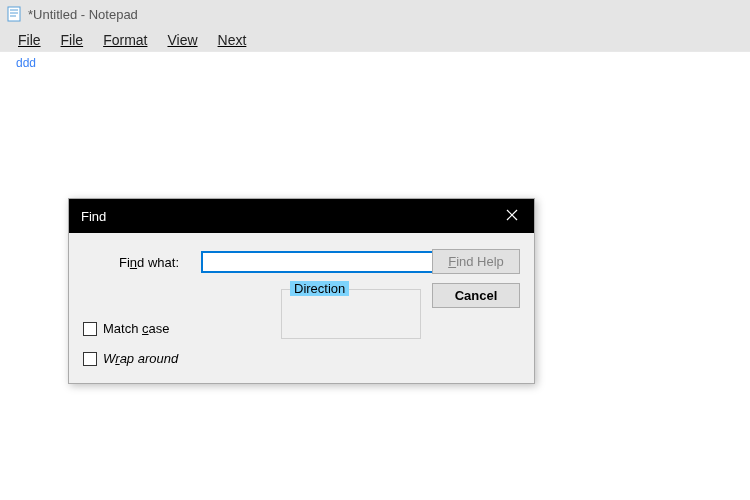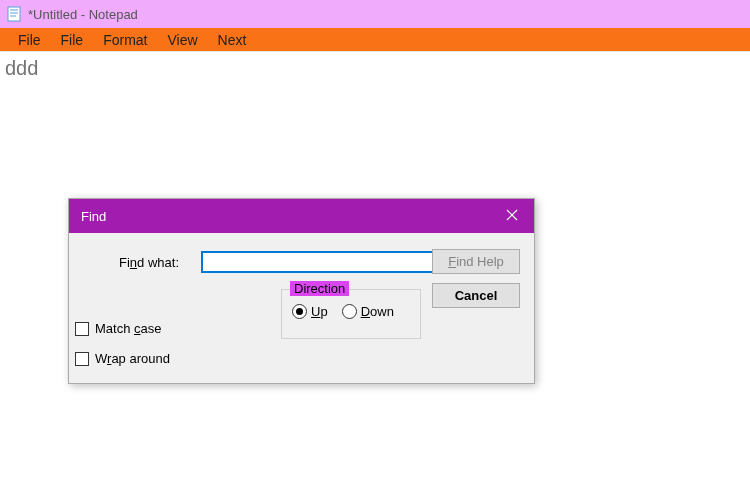--- a/index.html
+++ b/index.html
@@ -1,50 +1,50 @@
 <!DOCTYPE html>
 <html><head>
   <meta charset="utf-8">
   <style>
     * { box-sizing: border-box; margin: 0; padding: 0; font-family: "Segoe UI", Tahoma, sans-serif; }
     body { width: 750px; height: 500px; background: #fff; position: relative; overflow: hidden; }
     
-    .titlebar { height: 28px; background: #f0abfc; display: flex; align-items: center; padding-left: 6px; color: #555; font-size: 13px; }
+    .titlebar { height: 28px; background: #e5e5e5; display: flex; align-items: center; padding-left: 6px; color: #555; font-size: 13px; }
     .app-icon { width: 16px; height: 16px; margin-right: 6px; }
     
-    .menubar { height: 24px; background: #f97316; display: flex; align-items: center; padding-left: 8px; border-bottom: 1px solid #e8e8e8; }
+    .menubar { height: 24px; background: #e5e5e5; display: flex; align-items: center; padding-left: 8px; border-bottom: 1px solid #e8e8e8; text-decoration: underline; }
     .menu-item { padding: 2px 10px; font-size: 14px; color: #222; cursor: default; }
     
-    .editor { padding: 4px 5px; font-family: Consolas, monospace; font-size: 20px; color: #737373; }
+    .editor { padding: 4px 16px; font-family: Consolas, monospace; font-size: 12px; color: #3b82f6; }
     
     .dialog { position: absolute; left: 68px; top: 198px; width: 467px; background: #f0f0f0; border: 1px solid #aaa; box-shadow: 2px 2px 8px rgba(0,0,0,0.25); }
-    .dialog-titlebar { height: 34px; background: #a21caf; color: #fff; display: flex; align-items: center; justify-content: space-between; padding-left: 12px; font-size: 13px; }
+    .dialog-titlebar { height: 34px; background: #000000; color: #fff; display: flex; align-items: center; justify-content: space-between; padding-left: 12px; font-size: 13px; }
     .dialog-close { width: 44px; height: 34px; display: flex; align-items: center; justify-content: center; cursor: default; }
     
     .dialog-body { padding: 20px 14px 18px 14px; position: relative; height: 150px; }
     
     .fw-row { display: flex; align-items: center; position: absolute; left: 14px; top: 18px; margin-left: 36px; }
     .fw-label { font-size: 13px; color: #000; width: 82px; }
     .fw-input { width: 244px; height: 22px; border: 2px solid #0078d7; background: #fff; padding: 0 4px; font-size: 13px; outline: none; }
     
     .btn { width: 88px; height: 25px; background: #e1e1e1; border: 1px solid #adadad; font-size: 13px; color: #000; display: flex; align-items: center; justify-content: center; cursor: default; position: absolute; }
     .btn.disabled { color: #838383; }
     .btn-findnext { right: 14px; top: 16px; }
     .btn-cancel { right: 14px; top: 50px; font-weight: bold; }
     
     .direction-group { position: absolute; left: 212px; top: 56px; width: 140px; height: 50px; border: 1px solid #d0d0d0; }
-    .direction-legend { position: absolute; top: -9px; left: 8px; background: #d946ef; padding: 0 4px; font-size: 13px; }
+    .direction-legend { position: absolute; top: -9px; left: 8px; background: #7dd3fc; padding: 0 4px; font-size: 13px; }
     .radios { display: flex; gap: 14px; padding: 14px 10px 0 10px; }
     .radio { display: flex; align-items: center; gap: 4px; font-size: 13px; }
     .radio-circle { width: 15px; height: 15px; border: 1px solid #333; border-radius: 50%; display: flex; align-items: center; justify-content: center; background: #fff; }
     .radio-dot { width: 7px; height: 7px; background: #000; border-radius: 50%; }
     
-    .check-row { display: flex; align-items: center; gap: 6px; font-size: 13px; position: absolute; left: 6px; }
+    .check-row { display: flex; align-items: center; gap: 6px; font-size: 13px; position: absolute; left: 14px; }
     .check-match { top: 88px; }
-    .check-wrap { top: 118px; }
+    .check-wrap { top: 118px; font-style: italic; }
     .checkbox { width: 14px; height: 14px; border: 1px solid #333; background: #fff; }
     
     .ul { text-decoration: underline; }
   </style>
 </head>
 <body>
 
 <div class="titlebar">
   <span class="app-icon">
     <svg width="16" height="16" viewBox="0 0 16 16">
@@ -89,32 +89,20 @@
     </div>
 
     <div class="btn btn-findnext disabled">
         <span class="ul">F</span>
         <span>ind Help</span>
       </div>
     <div class="btn btn-cancel">Cancel</div>
 
     <div class="direction-group">
       <div class="direction-legend">Direction</div>
-      <div class="radios">
-        <label class="radio">
-          <span class="radio-circle">
-              <span class="radio-dot"></span>
-            </span>
-          <span><span class="ul">U</span>p</span>
-        </label>
-        <label class="radio">
-          <span class="radio-circle"></span>
-          <span><span class="ul">D</span>own</span>
-        </label>
-      </div>
     </div>
 
     <div class="check-row check-match">
       <span class="checkbox"></span>
       <span>Match <span class="ul">c</span>ase</span>
     </div>
 
     <div class="check-row check-wrap">
       <span class="checkbox"></span>
       <span>W<span class="ul">r</span>ap around</span>

